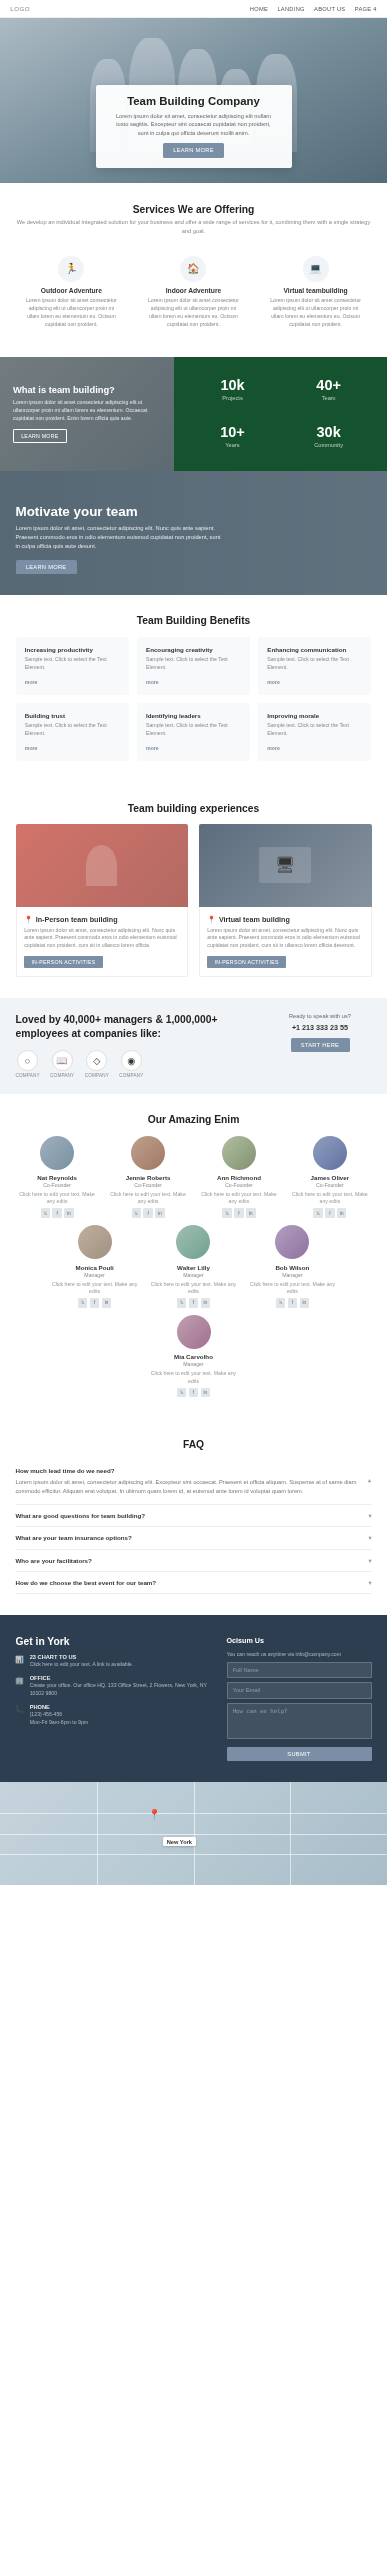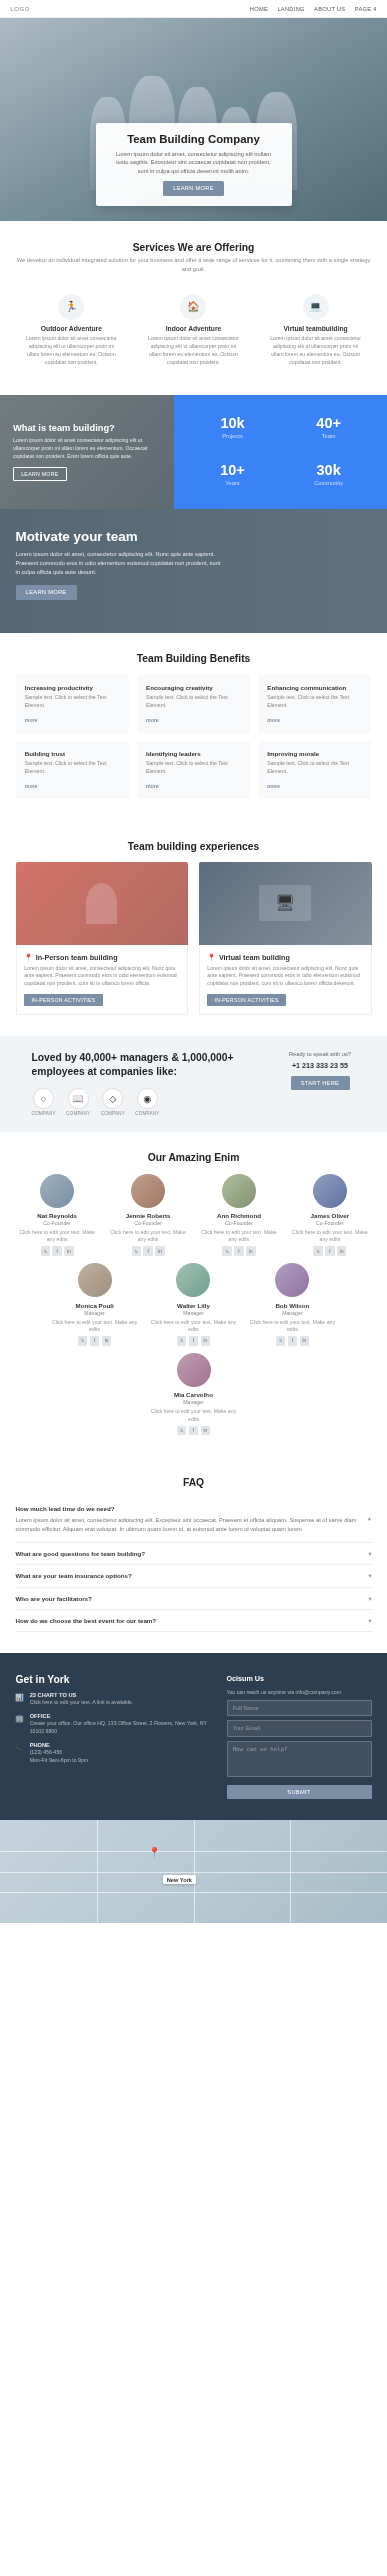--- a/index.html
+++ b/index.html
@@ -9,21 +9,21 @@
     nav {
       display: flex; align-items: center; justify-content: space-between;
       padding: 5.2px 10.3px; background: #fff; border-bottom: 0.5px solid #eee;
       position: sticky; top: 0; z-index: 100;
     }
     .nav-links { display: flex; gap: 9.3px; }
     .nav-links a { font-size: 5.7px; color: #555; text-decoration: none; text-transform: uppercase; letter-spacing: 0.3px; }
 
     
     .hero {
-      position: relative; height: 203px; overflow: hidden;
+      position: relative; height: 165px; overflow: hidden;
       background: linear-gradient(135deg, #8a9bb0 0%, #6b7c93 50%, #4a5568 100%);
     }
     .hero-bg {
       position: absolute; inset: 0;
       background: linear-gradient(to bottom right, #b0bec5, #78909c, #546e7a);
       opacity: 0.9;
     }
     .hero-card {
       position: absolute; bottom: 15.5px; left: 50%; transform: translateX(-50%);
       background: rgba(255,255,255,0.95); border-radius: 2.1px;
@@ -70,32 +70,32 @@
       padding: 13px;
     }
     .stats-left-overlay h2 { color: #fff; font-size: 9.3px; font-weight: 700; margin-bottom: 4.1px; }
     .stats-left-overlay p { color: rgba(255,255,255,0.85); font-size: 5.2px; line-height: 1.5; margin-bottom: 6.2px; }
     .btn-outline-white {
       border: 0.5px solid #fff; color: #fff; background: transparent;
       padding: 3.1px 7.2px; font-size: 5.2px; border-radius: 1px; cursor: pointer;
       text-transform: uppercase; letter-spacing: 0.3px; width: fit-content;
     }
     .stats-right {
-      width: 55%; background: #3b82f6; display: grid;
+      width: 55%; background: #14532d; display: grid;
       grid-template-columns: 1fr 1fr; padding: 10.3px;
     }
     .stat-item { text-align: center; padding: 10.3px 5.2px; }
     .stat-number { font-size: 14.5px; font-weight: 700; color: #fff; }
     .stat-label { font-size: 5.7px; color: rgba(255,255,255,0.7); margin-top: 1.5px; }
 
     
     .motivate-section {
       position: relative; min-height: 124px; overflow: hidden;
       background: linear-gradient(to right, #7f8c8d, #95a5a6);
-      display: flex; align-items: flex-start;
+      display: flex; align-items: flex-end;
     }
     .motivate-overlay {
       position: absolute; inset: 0;
       background: rgba(60,80,100,0.6);
     }
     .motivate-content {
       position: relative; z-index: 2; padding: 20.7px 15.5px;
     }
     .motivate-content h2 { font-size: 13.4px; font-weight: 700; color: #fff; margin-bottom: 5.2px; }
     .motivate-content p { font-size: 5.7px; color: rgba(255,255,255,0.85); line-height: 1.6; max-width: 207px; margin-bottom: 8.3px; }
@@ -128,21 +128,21 @@
     .exp-content p { font-size: 5.2px; color: #888; line-height: 1.5; margin-bottom: 6.2px; }
     .btn-exp {
       background: #7a8fa6; color: #fff; border: none; padding: 3.1px 7.2px;
       font-size: 5.2px; border-radius: 1px; cursor: pointer; text-transform: uppercase; letter-spacing: 0.3px;
     }
 
     
     .loved-section {
       background: #f0f4f7; padding: 15.5px; display: flex; gap: 15.5px; align-items: flex-start;
     }
-    .loved-left { flex: 1; margin-left: 16px; }
+    .loved-left { flex: 1; }
     .loved-left h2 { font-size: 10.3px; font-weight: 700; color: #222; margin-bottom: 10.3px; line-height: 1.3; }
     .loved-icons { display: flex; gap: 10.3px; align-items: center; }
     .loved-icon-item { display: flex; flex-direction: column; align-items: center; gap: 2.1px; }
     .loved-icon { width: 20.7px; height: 20.7px; border-radius: 50%; background: #fff; border: 0.5px solid #ddd; display: flex; align-items: center; justify-content: center; font-size: 9.3px; }
     .loved-icon-label { font-size: 4.6px; color: #888; text-transform: uppercase; letter-spacing: 0.2px; }
     .loved-right { width: 103px; text-align: center; }
     .loved-right p { font-size: 5.7px; color: #666; margin-bottom: 4.1px; }
     .loved-phone { font-size: 7.2px; font-weight: 700; color: #333; margin-bottom: 5.2px; }
 
     

